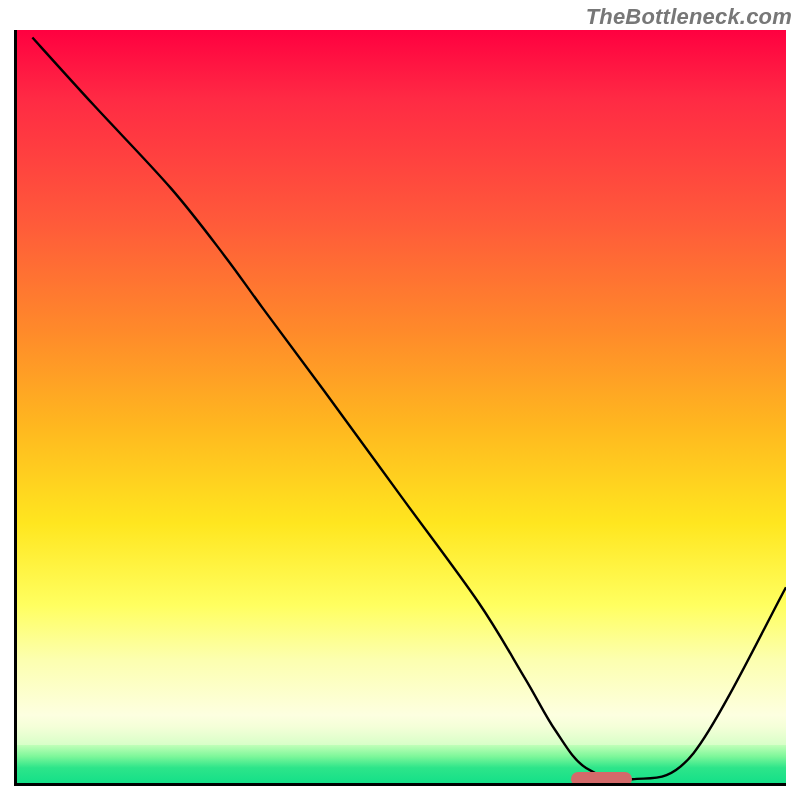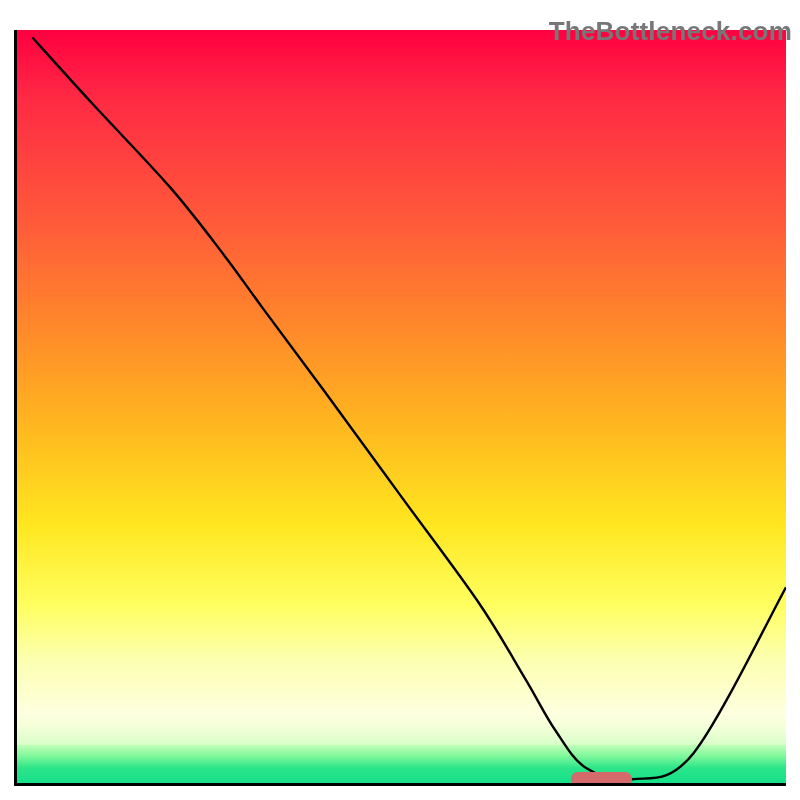--- a/index.html
+++ b/index.html
@@ -10,27 +10,28 @@
     background: #ffffff;
     font-family: Arial, Helvetica, sans-serif;
   }
   .container {
     position: relative;
     width: 800px;
     height: 800px;
   }
   .watermark {
     position: absolute;
-    top: 16px;
+    top: 4px;
     right: 8px;
-    font-size: 26px;
+    font-size: 22px;
     font-weight: bold;
     color: #777777;
     letter-spacing: 0.2px;
     z-index: 20;
+    font-style: italic;
   }
   .plot-outer {
     position: absolute;
     left: 14px;
     top: 30px;
     width: 772px;
     height: 756px;
     border-left: 3px solid #000;
     border-bottom: 3px solid #000;
     box-sizing: border-box;

